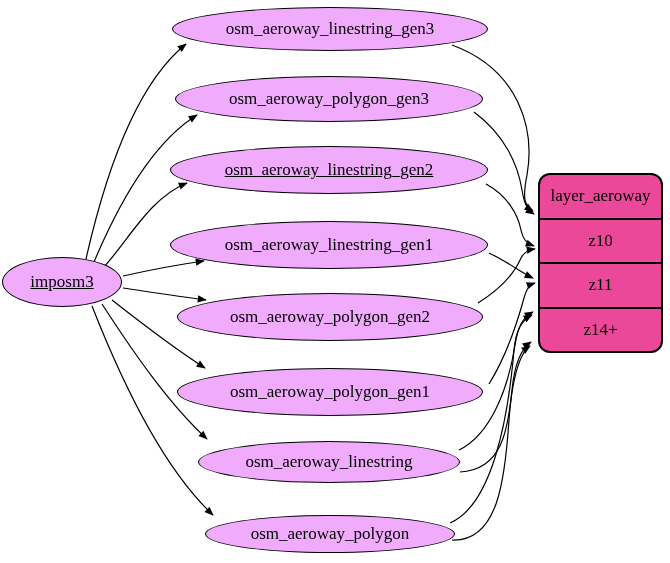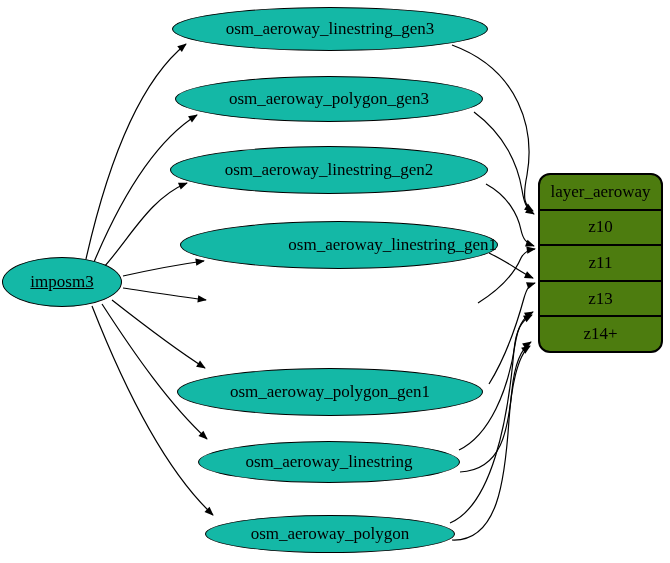--- a/index.html
+++ b/index.html
@@ -18,36 +18,36 @@
   }
   #edges {
     position: absolute;
     left: 0; top: 0;
     width: 670px; height: 563px;
   }
   .enode {
     position: absolute;
     border: 1.5px solid #000000;
     border-radius: 50%;
-    background: #14b8a6;
+    background: #f0abfc;
     display: flex;
     align-items: center;
     justify-content: center;
     font-size: 17px;
     white-space: nowrap;
     box-sizing: border-box;
     z-index: 2;
   }
   .record {
     position: absolute;
     left: 538px; top: 173px;
     width: 125px; height: 180px;
     border: 2px solid #000000;
     border-radius: 12px;
-    background: #4d7c0f;
+    background: #ec4899;
     box-sizing: border-box;
     display: flex;
     flex-direction: column;
     overflow: hidden;
     z-index: 2;
   }
   .record .row {
     flex: 1;
     display: flex;
     align-items: center;
@@ -100,37 +100,39 @@
   <div class="enode" style="left:2px; top:257px; width:120px; height:50px;text-decoration:underline;">
     <span>imposm3</span>
   </div>
 
   <div class="enode" style="left:172px; top:7px; width:316px; height:44px;">
     <span>osm_aeroway_linestring_gen3</span>
   </div>
   <div class="enode" style="left:175px; top:76px; width:308px; height:46px;text-align:center;">
     <span>osm_aeroway_polygon_gen3</span>
   </div>
-  <div class="enode" style="left:170px; top:146px; width:318px; height:48px;">
+  <div class="enode" style="left:170px; top:146px; width:318px; height:48px;text-decoration:underline;">
     <span>osm_aeroway_linestring_gen2</span>
   </div>
-  <div class="enode" style="left:180px; top:221px; width:318px; height:48px;justify-content:flex-end;">
+  <div class="enode" style="left:170px; top:221px; width:318px; height:48px;">
     <span>osm_aeroway_linestring_gen1</span>
+  </div>
+  <div class="enode" style="left:177px; top:293px; width:306px; height:48px;">
+    <span>osm_aeroway_polygon_gen2</span>
   </div>
   <div class="enode" style="left:177px; top:368px; width:306px; height:48px;font-family:Liberation Serif, serif;">
     <span>osm_aeroway_polygon_gen1</span>
   </div>
   <div class="enode" style="left:198px; top:441px; width:262px; height:42px;">
     <span>osm_aeroway_linestring</span>
   </div>
   <div class="enode" style="left:205px; top:515px; width:250px; height:38px;">
     <span>osm_aeroway_polygon</span>
   </div>
 
   <div class="record">
     <div class="row">layer_aeroway</div>
     <div class="row">z10</div>
     <div class="row">z11</div>
-    <div class="row">z13</div>
     <div class="row">z14+</div>
   </div>
 
 </div>
 
 </body></html>

